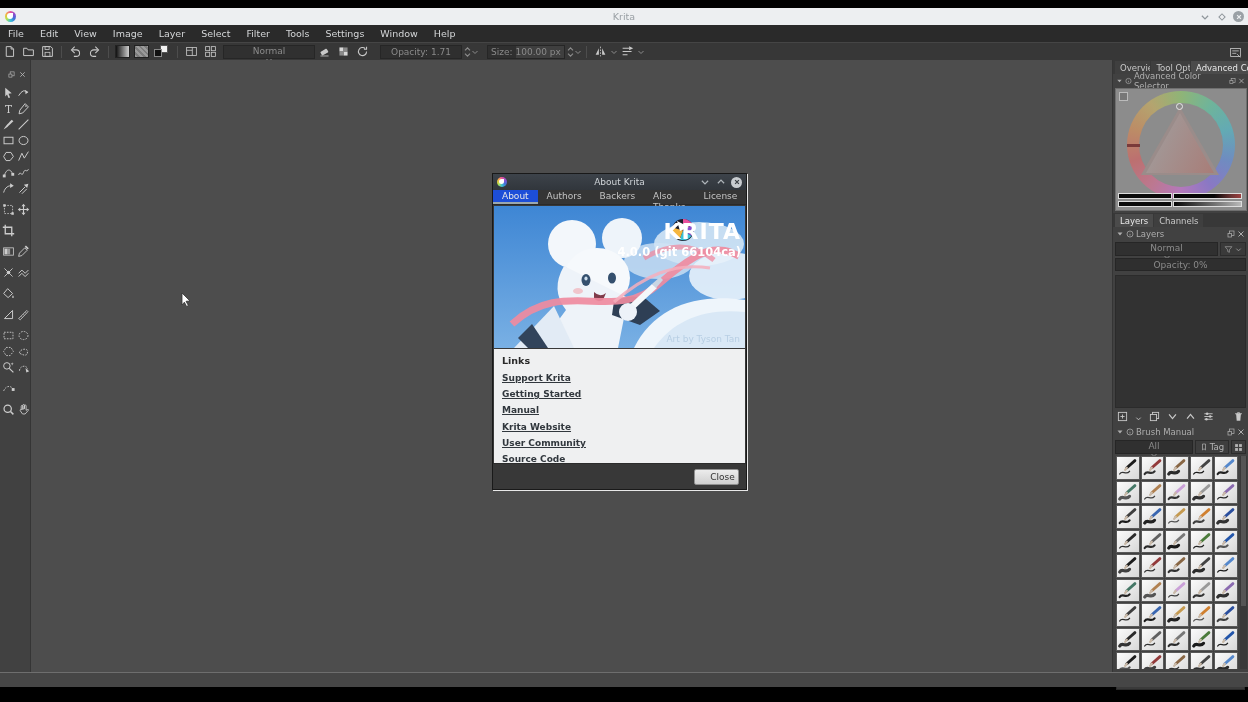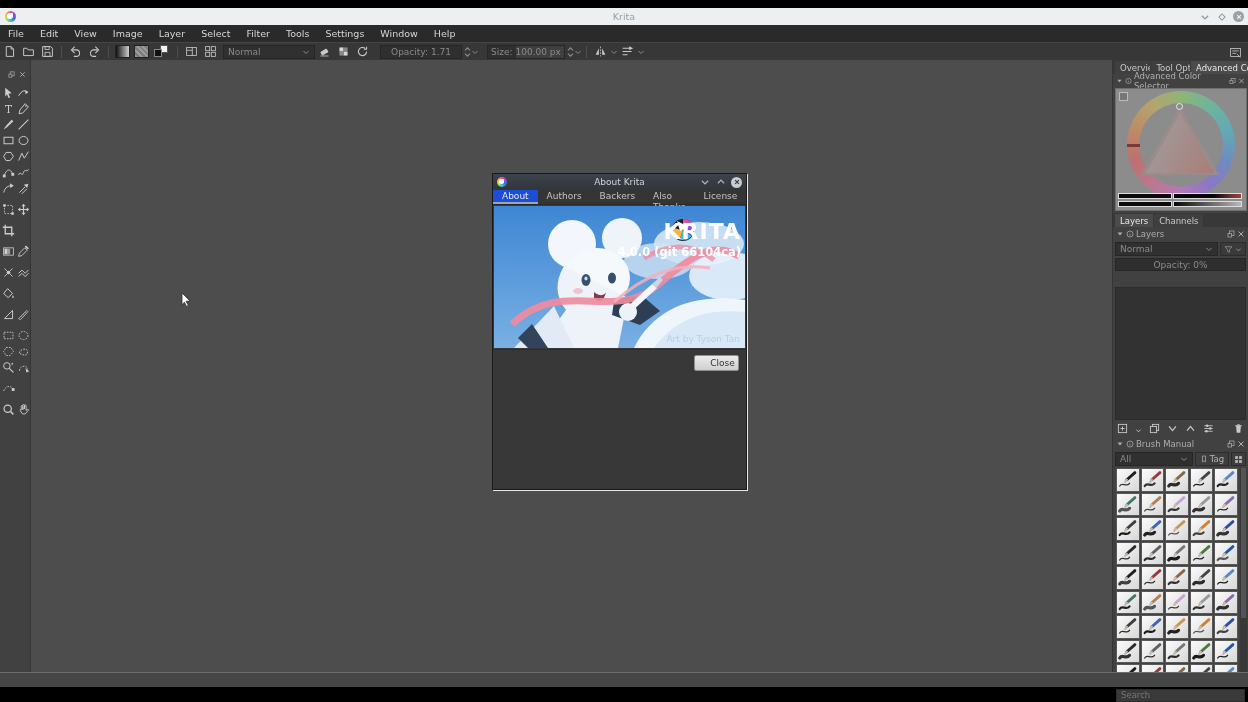--- a/index.html
+++ b/index.html
@@ -27,21 +27,21 @@
   .tbtn svg { width:13px; height:13px; }
   .tsep { width:1px; height:12px; background:#4d4d4d; margin:0 4px; }
   .chip { width:15px; height:13px; border:1px solid #222; margin:0 2px; }
   #chip-gradient { background:linear-gradient(90deg,#111,#cfcfcf); }
   #chip-pattern { background:
      repeating-linear-gradient(45deg,#9a9a9a 0 2px,#7c7c7c 2px 4px); }
   #fgbg { width:16px; height:14px; position:relative; margin:0 3px; }
   #fgbg .fg { position:absolute; left:0; top:4px; width:8px; height:8px; background:#111; border:1px solid #888; }
   #fgbg .bg { position:absolute; left:6px; top:0px; width:8px; height:8px; background:#f2f2f2; border:1px solid #555; }
   .dropdown { height:14px; background:#303030; border:1px solid #262626; color:#8b8b8b;
-    font-size:9px; display:flex; align-items:center; padding:0 4px; position:relative; }
+    font-size:9px; display:flex; align-items:center; padding:0 4px; position:relative;flex-direction:column; }
   .dropdown .dd-label { flex:1; }
   .dd-chev { color:#8b8b8b; }
   .dd-chev svg { width:8px; height:8px; display:block; }
   #blend-dd { width:92px; margin-left:3px; }
   .sliderbox { height:14px; background:#2f2f2f; border:1px solid #262626; color:#8a8a8a; font-size:9px;
     display:flex; align-items:center; justify-content:center; position:relative; }
   #opacity-slider { width:82px; margin-left:8px; }
   #size-slider { width:78px; margin-left:8px; }
   #size-slider .fill { position:absolute; left:28px; top:0; right:0; bottom:0; background:#3f3f3f; }
   #size-slider span { position:relative; z-index:1; }
@@ -113,21 +113,21 @@
   .strip.s1 { width:54px; background:#0a0a0a; }
   .strip.s2 { width:69px; background:linear-gradient(90deg,#050505 60%,#6b3434 85%,#9c4040); }
   .strip.s3 { width:54px; background:#0a0a0a; }
   .strip.s4 { width:69px; background:linear-gradient(90deg,#050505,#b8b8b8); }
 
   #lc-tabs { display:flex; height:14px; align-items:flex-end; gap:1px; padding-left:2px; background:#383838; margin-top:2px; }
   #layers-ctrl { display:flex; gap:2px; padding:2px 2px 0; }
   #layer-blend { flex:1; }
   #layer-funnel { width:26px; height:14px; background:#3a3a3a; border:1px solid #2c2c2c; display:flex; align-items:center; justify-content:center; gap:2px; color:#9b9b9b; }
   #layer-funnel svg { width:9px; height:9px; }
-  #layer-opacity { margin:2px 2px 16px; height:13px;text-align:right; }
+  #layer-opacity { margin:2px 2px 4px; height:13px;text-align:right; }
   #layer-opacity .sliderbox{ width:100%; height:13px; }
   #layer-list { margin:1px 2px 0; height:133px; background:#323232; border:1px solid #2b2b2b; }
   #layer-btns { display:flex; align-items:center; gap:7px; padding:2px 4px; height:17px; }
   #layer-btns svg { width:11px; height:11px; }
   #layer-btns .small svg { width:7px; height:7px; }
   #layer-btns .grow { flex:1; }
 
   #bp-filter { display:flex; gap:2px; padding:2px 2px 1px; }
   #bp-all { flex:1; }
   #tag-btn { width:34px; height:14px; background:#3e3e3e; border:1px solid #2c2c2c; color:#b5b5b5;
@@ -624,20 +624,31 @@
         <text x="247" y="33" text-anchor="end" font-size="22" font-weight="bold" fill="#ffffff" font-family="DejaVu Sans" letter-spacing="1">KRITA</text>
         <text x="247" y="50" text-anchor="end" font-size="11.5" font-weight="bold" fill="#ffffff" font-family="DejaVu Sans">4.0.0 (git 66104ca)</text>
         <text x="246" y="136" text-anchor="end" font-size="9" fill="#b8cfe4" font-family="DejaVu Sans">Art by Tyson Tan</text>
       </svg>
       
       
       
       
     </div>
 
+    <div id="links-panel">
+      <div id="links-header">Links</div>
+      <div id="links-list">
+          <a class="linkrow">Support Krita</a>
+          <a class="linkrow">Getting Started</a>
+          <a class="linkrow">Manual</a>
+          <a class="linkrow">Krita Website</a>
+          <a class="linkrow">User Community</a>
+          <a class="linkrow">Source Code</a>
+        </div>
+    </div>
 
     <div id="dlg-bottom">
       <div id="close-btn">Close</div>
     </div>
   </div>
 
   <svg class="abs" id="cursor" viewBox="0 0 11 15">
     <path d="M1 1l8 8-4 .3 2.4 4.2-1.8 1-2.2-4.3L1 13z" fill="#fff" stroke="#333" stroke-width="0.8"></path>
   </svg>
 

